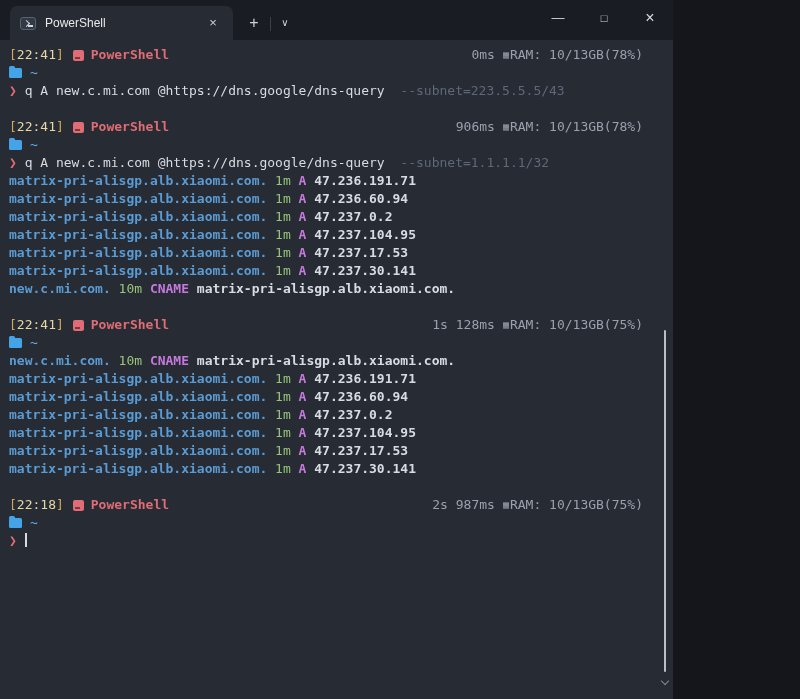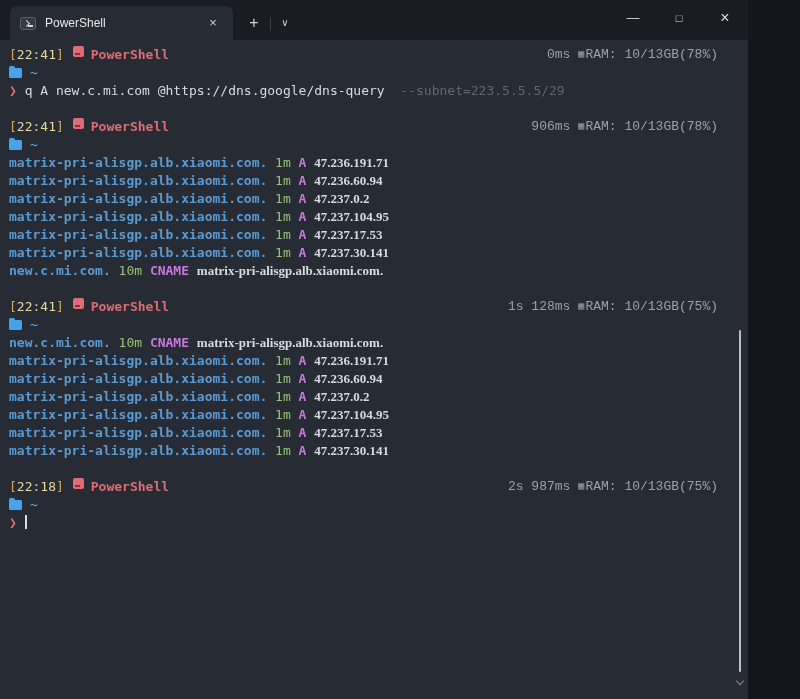--- a/index.html
+++ b/index.html
@@ -1,17 +1,17 @@
 <!DOCTYPE html>
 <html style="--bg_titlebar: #191c22; --bg_terminal: #262b34; --tab_text: #e9eaec; --text: #d7dbe2; --salmon: #e06c75; --yellow: #d2a854; --yellow_light: #e8d9a2; --blue: #61afef; --blue_domain: #5b9bd3; --green: #98c379; --purple: #c678dd; --gray_status: #9aa1ac; --gray_dim: #5f6876; --folder: #45a3e8; --scrollbar: #b9bfc9;"><head>
 <meta charset="utf-8">
 <style>
   html,body{width:800px;height:699px;margin:0;overflow:hidden;background:#14161b;}
   *{box-sizing:border-box;}
-  .window{width:748px;height:699px;display:flex;flex-direction:column;
+  .window{width:673px;height:699px;display:flex;flex-direction:column;
           font-family:"Liberation Sans",sans-serif;}
   
   .titlebar{height:40px;background:var(--bg_titlebar);display:flex;align-items:flex-end;flex:none;position:relative;}
   .tab{width:223px;height:34px;background:var(--bg_terminal);border-radius:7px 7px 0 0;
        margin-left:10px;display:flex;align-items:center;padding:0 8px 0 10px;cursor:default;}
   .tabicon{width:16px;height:13px;background:#333945;border:1px solid #5b626d;border-radius:3px;
            position:relative;flex:none;}
   .tabicon::before{content:"";position:absolute;left:3px;top:3px;width:4px;height:4px;
            border-top:1.6px solid #d6dae0;border-right:1.6px solid #d6dae0;transform:rotate(45deg);}
   .tabicon::after{content:"";position:absolute;right:2px;bottom:2px;width:5px;height:1.6px;background:#d6dae0;}
@@ -24,40 +24,40 @@
   .tdiv{width:1px;height:14px;background:#3a3f48;margin:0 1px 9px 1px;}
   .spacer{flex:1;}
   .wbtn{width:46px;height:36px;align-self:flex-start;color:#d9dcdf;text-align:center;line-height:36px;font-size:13px;}
   .wbtn.max{font-size:11px;}
   .wbtn.cls{font-size:16px;}
   
   .terminal{flex:1;background:var(--bg_terminal);position:relative;overflow:hidden;}
   .content{padding:6px 30px 0 9px;font-family:"DejaVu Sans Mono","DejaVu Sans",monospace;
            font-size:13px;line-height:18px;color:var(--text);}
   .line{white-space:pre;height:18px;}
-  .head{display:flex;align-items:flex-start;}
+  .head{display:flex;align-items:center;}
   .brk{color:var(--yellow);}
   .tval{color:var(--yellow_light);}
   .seg{display:inline-block;width:11px;height:11px;background:var(--salmon);border-radius:2px;
        margin:0 7px 0 9px;position:relative;flex:none;}
   .seg::after{content:"";position:absolute;left:2px;bottom:2px;width:5px;height:2px;background:#7e353c;}
   .shell{color:var(--salmon);font-weight:bold;}
-  .right{margin-left:auto;color:var(--gray_status);display:flex;align-items:center;font-family:Liberation Mono, monospace;}
+  .right{margin-left:auto;color:var(--gray_status);display:flex;align-items:center;}
   .ramic{font-size:10px;margin:0 1px 0 8px;}
   .fold{display:inline-block;width:13px;height:10px;background:var(--folder);border-radius:1.5px;
         position:relative;margin-right:8px;vertical-align:-1px;}
   .fold::before{content:"";position:absolute;top:-2px;left:0;width:6px;height:3px;background:var(--folder);
         border-radius:1.5px 1.5px 0 0;}
   .tilde{color:var(--blue);}
   .pch{color:var(--salmon);font-weight:bold;}
   .cdim{color:var(--gray_dim);}
   .rname{color:var(--blue_domain);font-weight:bold;}
   .rttl{color:var(--green);font-weight:normal;}
   .rtype{color:var(--purple);font-weight:bold;}
-  .rval{color:var(--text);font-weight:bold;font-family:Liberation Serif, serif;}
+  .rval{color:var(--text);font-weight:bold;}
   .cursor{display:inline-block;width:2px;height:14px;background:var(--text);vertical-align:-2px;}
   
   .sbar{position:absolute;top:0;right:0;width:14px;height:100%;}
   .sthumb{position:absolute;top:290px;right:7px;width:2px;height:342px;background:var(--scrollbar);border-radius:1px;}
   .sarrow{position:absolute;right:5px;top:638px;width:6px;height:6px;
           border-right:1.6px solid var(--gray_status);border-bottom:1.6px solid var(--gray_status);
           transform:rotate(45deg);opacity:.8;}
 </style>
 </head>
 <body>
@@ -76,26 +76,27 @@
     <div class="wbtn min">—</div>
     <div class="wbtn max">□</div>
     <div class="wbtn cls">×</div>
   </div>
 
   <div class="terminal">
     <div class="content">
         <div class="tblock">
           <div class="line head"><span class="time"><span class="brk">[</span><span class="tval">22:41</span><span class="brk">]</span></span><span class="seg"></span><span class="shell">PowerShell</span><span class="right"><span class="dur">0ms</span><span class="ramic">▦</span><span class="ram">RAM: 10/13GB(78%)</span></span></div>
           <div class="line cwd"><span class="fold"></span><span class="tilde">~</span></div>
-          <div class="line cmd"><span class="pch">❯</span><span class="ctext"> q A new.c.mi.com @https://dns.google/dns-query</span><span class="cdim">  --subnet=223.5.5.5/29</span></div>
+          <div class="line cmd"><span class="pch">❯</span><span class="ctext"> q A new.c.mi.com @https://dns.google/dns-query</span><span class="cdim">  --subnet=223.5.5.5/43</span></div>
           <div class="line blank"> </div>
         </div>
         <div class="tblock">
           <div class="line head"><span class="time"><span class="brk">[</span><span class="tval">22:41</span><span class="brk">]</span></span><span class="seg"></span><span class="shell">PowerShell</span><span class="right"><span class="dur">906ms</span><span class="ramic">▦</span><span class="ram">RAM: 10/13GB(78%)</span></span></div>
           <div class="line cwd"><span class="fold"></span><span class="tilde">~</span></div>
+          <div class="line cmd"><span class="pch">❯</span><span class="ctext"> q A new.c.mi.com @https://dns.google/dns-query</span><span class="cdim">  --subnet=1.1.1.1/32</span></div>
           <div class="line rec"><span class="rname">matrix-pri-alisgp.alb.xiaomi.com. </span><span class="rttl">1m </span><span class="rtype">A </span><span class="rval">47.236.191.71</span></div>
           <div class="line rec"><span class="rname">matrix-pri-alisgp.alb.xiaomi.com. </span><span class="rttl">1m </span><span class="rtype">A </span><span class="rval">47.236.60.94</span></div>
           <div class="line rec"><span class="rname">matrix-pri-alisgp.alb.xiaomi.com. </span><span class="rttl">1m </span><span class="rtype">A </span><span class="rval">47.237.0.2</span></div>
           <div class="line rec"><span class="rname">matrix-pri-alisgp.alb.xiaomi.com. </span><span class="rttl">1m </span><span class="rtype">A </span><span class="rval">47.237.104.95</span></div>
           <div class="line rec"><span class="rname">matrix-pri-alisgp.alb.xiaomi.com. </span><span class="rttl">1m </span><span class="rtype">A </span><span class="rval">47.237.17.53</span></div>
           <div class="line rec"><span class="rname">matrix-pri-alisgp.alb.xiaomi.com. </span><span class="rttl">1m </span><span class="rtype">A </span><span class="rval">47.237.30.141</span></div>
           <div class="line rec"><span class="rname">new.c.mi.com. </span><span class="rttl">10m </span><span class="rtype">CNAME </span><span class="rval">matrix-pri-alisgp.alb.xiaomi.com.</span></div>
           <div class="line blank"> </div>
         </div>
         <div class="tblock">

